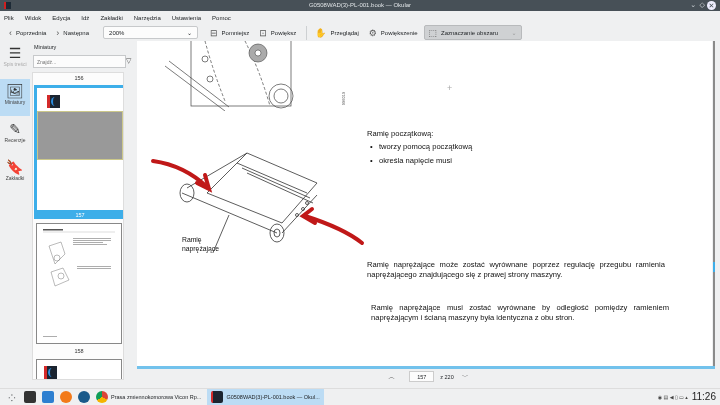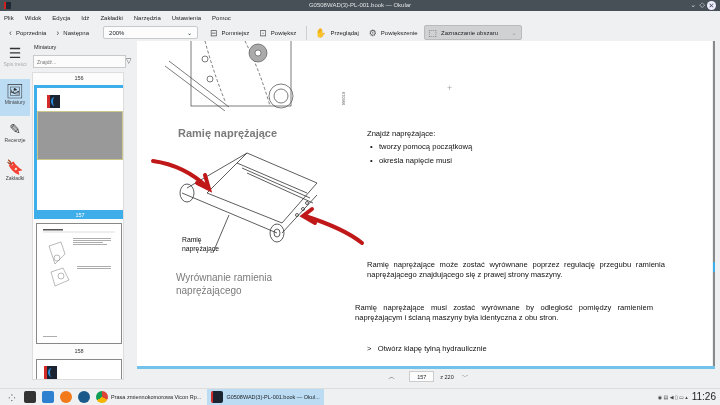--- a/index.html
+++ b/index.html
@@ -174,21 +174,20 @@
           <circle cx="45" cy="38" r="3"></circle>
           <circle cx="116" cy="55" r="12"></circle>
           <circle cx="116" cy="55" r="7"></circle>
         <path d="M0 25 L60 70"></path>
           <path d="M4 20 L64 66"></path>
       </g>
       <circle cx="93" cy="12" r="9" fill="#aaa" stroke="#444" stroke-width=".6"></circle>
       <circle cx="93" cy="12" r="3" fill="#fff" stroke="#444" stroke-width=".6"></circle>
     </svg>
     <span style="position:absolute;left:200px;top:55px;font-size:4px;transform:rotate(-90deg);color:#555">996019</span>
-    <div class="h" style="left:41px;top:86px">Ramię naprężające</div>
     <svg class="drawing" style="left:10px;top:82px" width="230" height="130">
       <g stroke="#333" stroke-width=".8" fill="none">
         <path d="M60 70 L100 30 L170 60 L135 100 Z"></path>
         <path d="M40 65 L100 30"></path>
           <path d="M35 70 L130 110"></path>
         <path d="M90 40 L160 70"></path>
           <path d="M95 45 L163 75"></path>
           <path d="M100 50 L166 80"></path>
         <ellipse cx="40" cy="70" rx="7" ry="9"></ellipse>
           <ellipse cx="130" cy="110" rx="7" ry="9"></ellipse>
@@ -198,27 +197,25 @@
           <circle cx="156" cy="86" r="1.5"></circle>
           <circle cx="160" cy="80" r="1.5"></circle>
         <line x1="65" y1="132" x2="82" y2="92"></line>
       </g>
       <path d="M6 38 C20 40 40 45 60 64" stroke="#c01818" stroke-width="4" fill="none" stroke-linecap="round"></path>
       <path d="M50 60 L62 66 L58 52" stroke="#c01818" stroke-width="4" fill="none" stroke-linecap="round"></path>
       <path d="M215 120 C200 108 180 100 158 93" stroke="#c01818" stroke-width="4" fill="none" stroke-linecap="round"></path>
       <path d="M168 100 L156 93 L165 86" stroke="#c01818" stroke-width="4" fill="none" stroke-linecap="round"></path>
     </svg>
     <div class="t" style="left:45px;top:194px;text-align:left;font-size:6.8px;line-height:9px"><span>Ramię</span><br><span>naprężające</span></div>
-    <div class="t" style="left:230px;top:88px;width:298px">Znajdź naprężające:</div>
+    <div class="t" style="left:230px;top:88px;width:298px">Ramię początkową:</div>
     <div class="t" style="left:233px;top:101px">•&nbsp;&nbsp;&nbsp;<span>tworzy pomocą początkową</span></div>
     <div class="t" style="left:233px;top:115px">•&nbsp;&nbsp;&nbsp;<span>określa napięcie musi</span></div>
-    <div class="h" style="left:39px;top:230px;font-weight:normal;font-size:10px;line-height:13px"><span>Wyrównanie ramienia</span><br><span>naprężającego</span></div>
     <div class="t" style="left:230px;top:219px;width:298px">Ramię naprężające może zostać wyrównane poprzez regulację przegubu ramienia naprężającego znajdującego się z prawej strony maszyny.</div>
-    <div class="t" style="left:218px;top:262px;width:298px">Ramię naprężające musi zostać wyrównane by odległość pomiędzy ramieniem naprężającym i ścianą maszyny była identyczna z obu stron.</div>
-    <div class="t" style="left:230px;top:303px">&gt;&nbsp;&nbsp;&nbsp;<span>Otwórz klapę tylną hydraulicznie</span></div>
+    <div class="t" style="left:234px;top:262px;width:298px">Ramię naprężające musi zostać wyrównane by odległość pomiędzy ramieniem naprężającym i ścianą maszyny była identyczna z obu stron.</div>
     <div style="position:absolute;left:310px;top:42px;color:#aaa;font-size:9px">+</div>
   </div>
   <div class="vbar"></div>
   <div class="hscroll"></div>
 </div>
 <div class="vthumb"></div>
 
 <div class="pagenav">
   <span class="arr">︿</span>
   <span class="inp">157</span>

